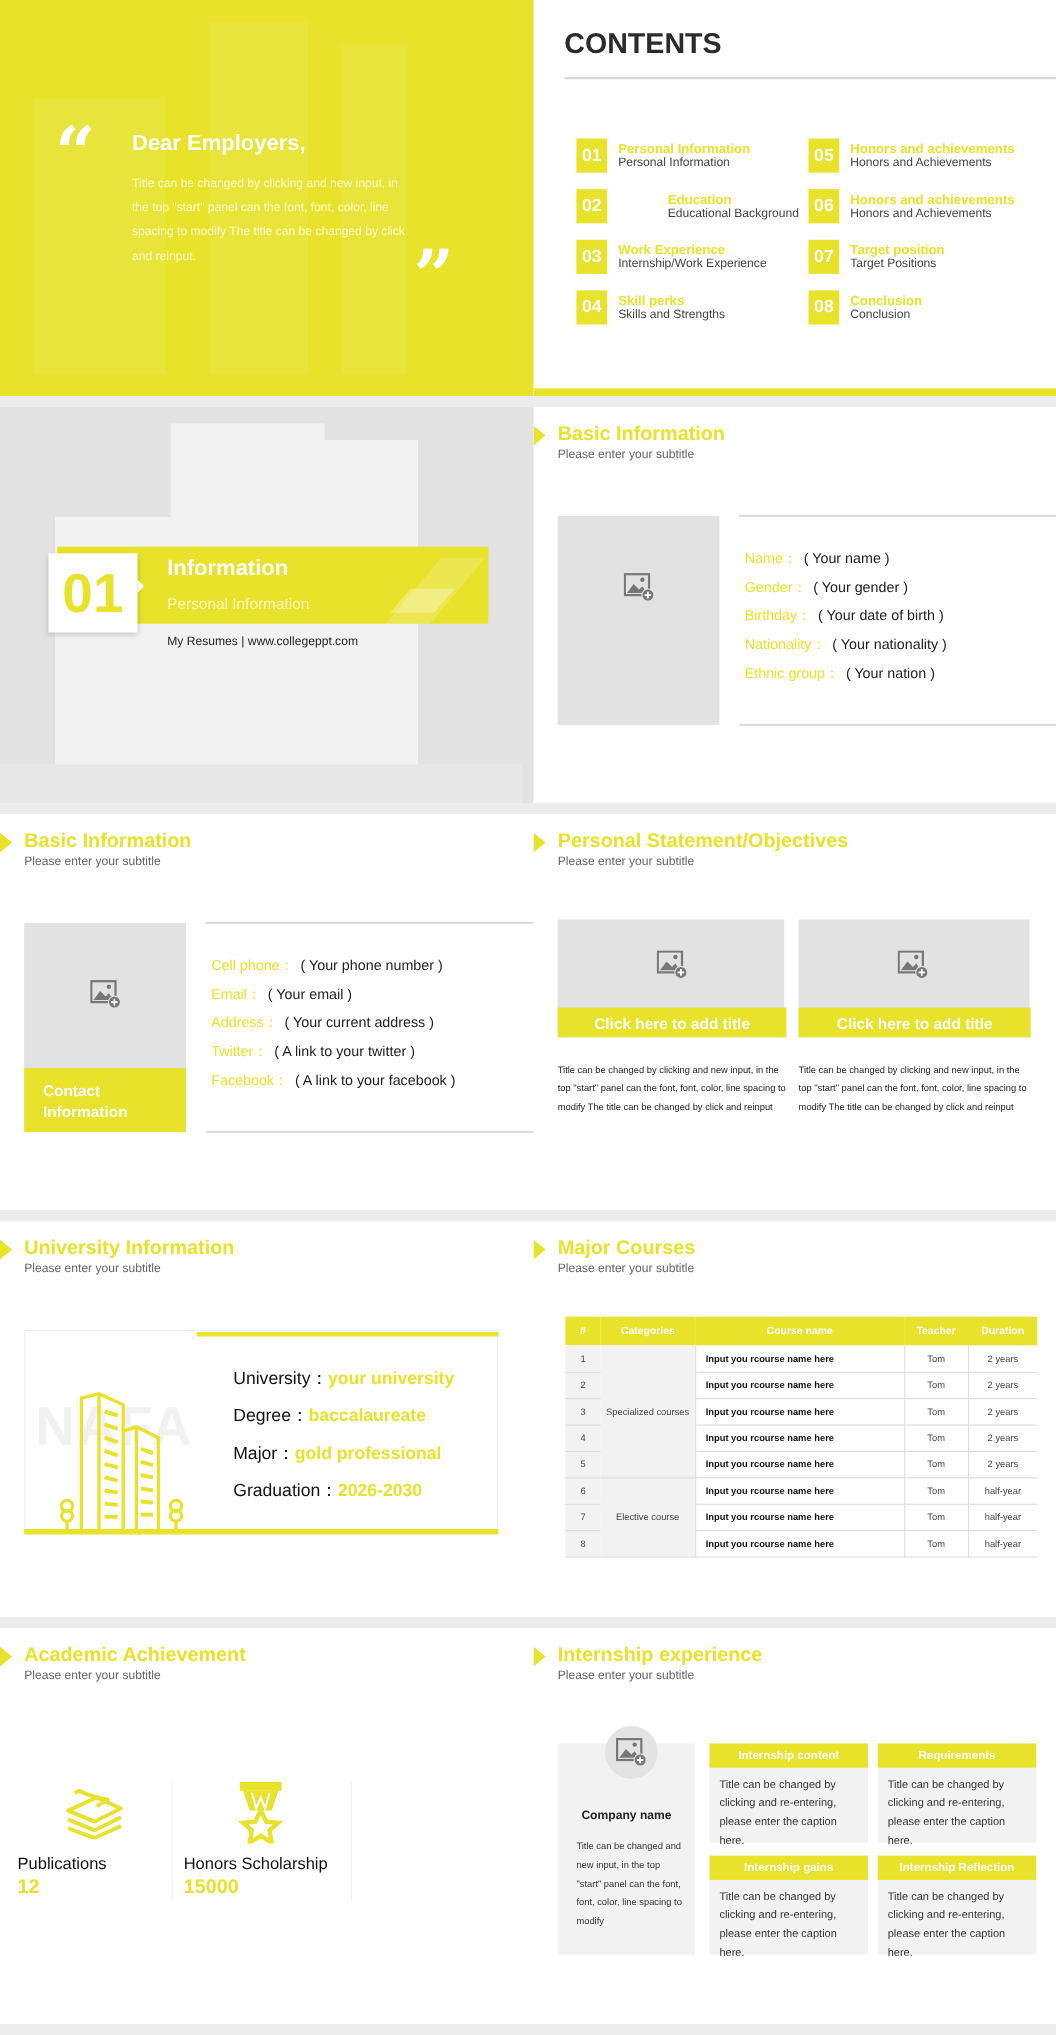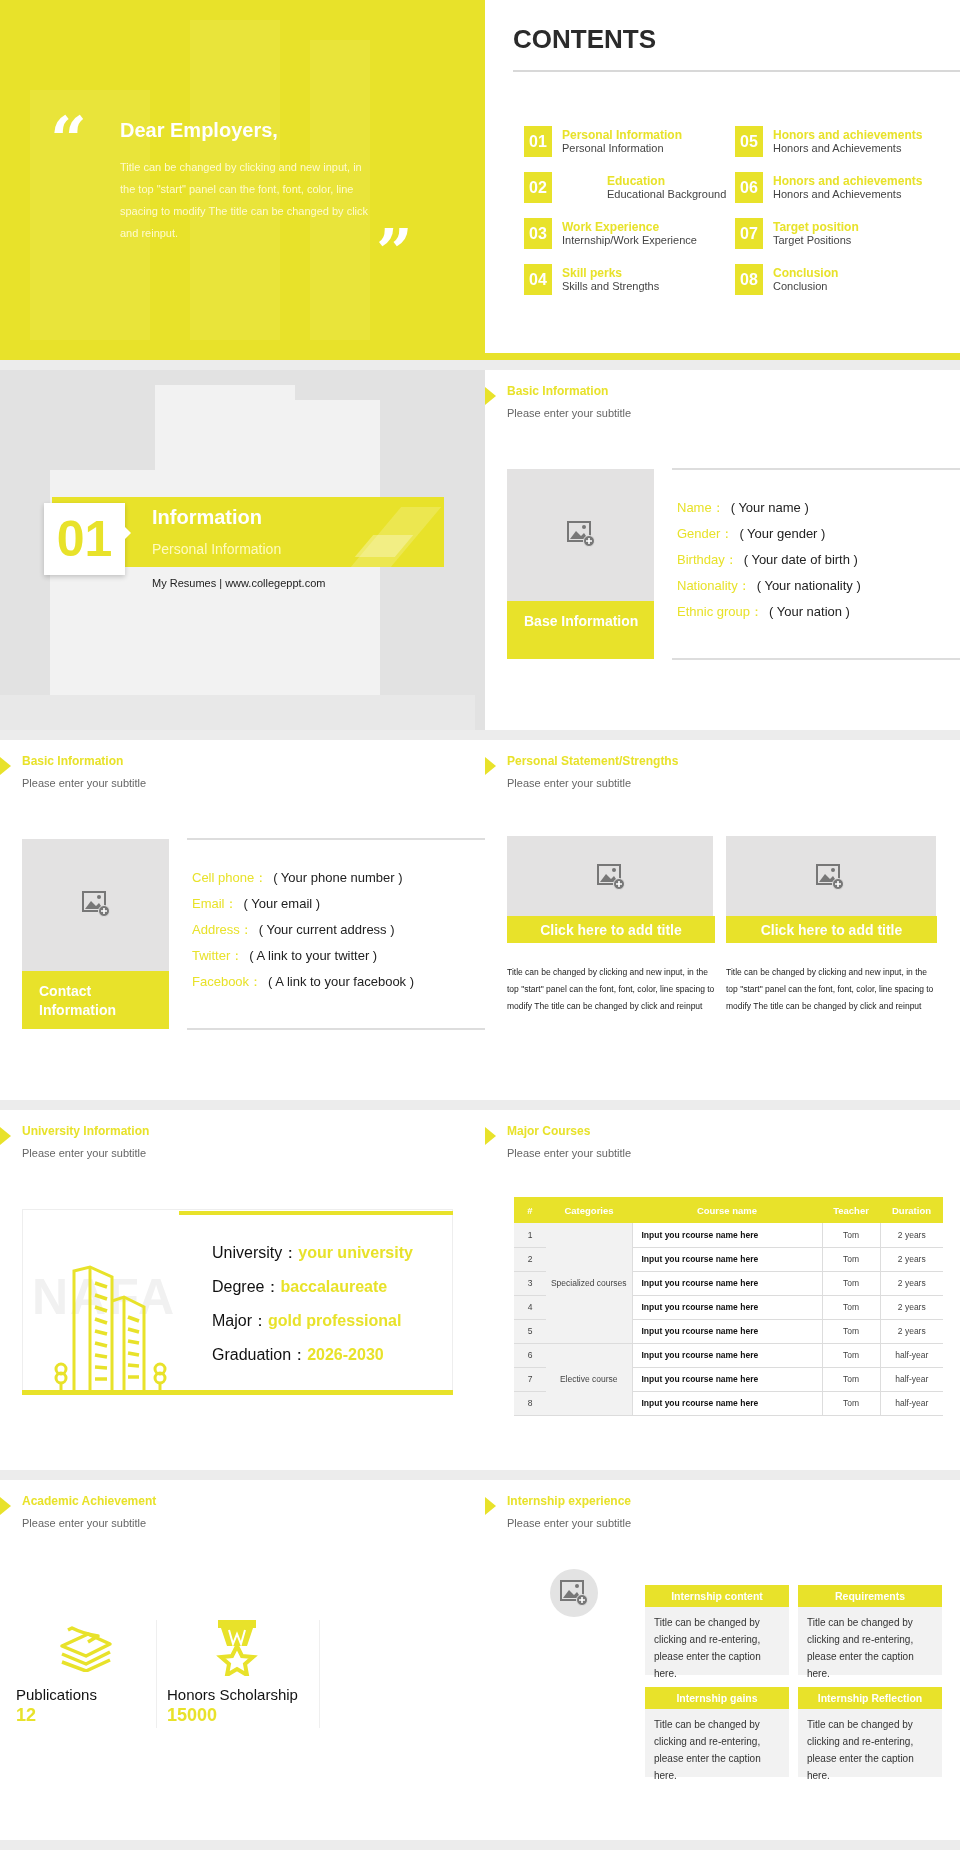--- a/index.html
+++ b/index.html
@@ -5,21 +5,21 @@
   * { box-sizing: border-box; margin: 0; padding: 0; }
   html, body { width: 960px; height: 1850px; background: #ececec; overflow: hidden; }
   body { position: relative; font-family: "Liberation Sans", sans-serif; color: #222; }
   .slide { position: absolute; width: 537px; height: 360px; background: #fff; overflow: hidden; }
   .c1 { left: 0; } .c2 { left: 485px; }
   .r1 { top: 0; } .r2 { top: 370px; } .r3 { top: 740px; } .r4 { top: 1110px; } .r5 { top: 1480px; }
 
   
   .hdr-arrow { position: absolute; left: 0; top: 17px; width: 0; height: 0;
     border-top: 9px solid transparent; border-bottom: 9px solid transparent; border-left: 11px solid #e8e22a; }
-  .hdr-title { position: absolute; left: 22px; top: 14px; font-size: 12px; font-weight: bold; color: #e8e22a; white-space: nowrap; }
+  .hdr-title { position: absolute; left: 22px; top: 14px; font-size: 18px; font-weight: bold; color: #e8e22a; white-space: nowrap; }
   .hdr-sub { position: absolute; left: 22px; top: 37px; font-size: 11px; color: #666; white-space: nowrap; }
   .logo { position: absolute; right: 16px; top: 21px; font-size: 9px; font-weight: bold; color: #111; letter-spacing: -0.5px; }
   .logo::after { content: ""; display: block; width: 24px; height: 1px; background: #888; margin-top: 1px; }
   .pgnum { position: absolute; right: 10px; bottom: 10px; font-size: 7px; color: #444; }
 
   
   .s1 { background: #e8e22a; }
   .s1 .bg-shape { position: absolute; background: rgba(255,255,255,0.08); }
   .s1 .qopen { position: absolute; left: 50px; top: 108px; font-family: "DejaVu Serif", serif; font-size: 64px; font-weight: bold; color: #fff; line-height: 1; }
   .s1 .qclose { position: absolute; left: 376px; top: 220px; font-family: "DejaVu Serif", serif; font-size: 64px; font-weight: bold; color: #fff; line-height: 1; }
@@ -198,21 +198,20 @@
   <div class="photo-card">
     <div class="img-icon">
       <svg width="28" height="26" viewBox="0 0 28 26">
           <rect x="1" y="1" width="22" height="19" fill="none" stroke="#777" stroke-width="2"></rect>
           <path d="M3 18 L9 10 L14 15 L17 12 L21 18 Z" fill="#777"></path>
           <circle cx="17" cy="6" r="2" fill="#777"></circle>
           <circle cx="22" cy="20" r="5.5" fill="#777" stroke="#e3e2e2" stroke-width="1"></circle>
           <path d="M22 17 V23 M19 20 H25" stroke="#fff" stroke-width="1.6"></path>
         </svg>
     </div>
-    <div class="label">Base Information</div>
   </div>
   <div class="info-lines">
     <div class="kv" style="top:29px;"><span class="k">Name：</span><span class="v">( Your name )</span></div>
     <div class="kv" style="top:55px;"><span class="k">Gender：</span><span class="v">( Your gender )</span></div>
     <div class="kv" style="top:81px;"><span class="k">Birthday：</span><span class="v">( Your date of birth )</span></div>
     <div class="kv" style="top:107px;"><span class="k">Nationality：</span><span class="v">( Your nationality )</span></div>
     <div class="kv" style="top:133px;"><span class="k">Ethnic group：</span><span class="v">( Your nation )</span></div>
   </div>
   <div class="pgnum">5</div>
 </div>
@@ -239,21 +238,21 @@
     <div class="kv" style="top:55px;"><span class="k">Email：</span><span class="v">( Your email )</span></div>
     <div class="kv" style="top:81px;"><span class="k">Address：</span><span class="v">( Your current address )</span></div>
     <div class="kv" style="top:107px;"><span class="k">Twitter：</span><span class="v">( A link to your twitter )</span></div>
     <div class="kv" style="top:133px;"><span class="k">Facebook：</span><span class="v">(  A link to your facebook )</span></div>
   </div>
   <div class="pgnum">6</div>
 </div>
 
 <div class="slide c2 r3">
   <div class="hdr-arrow"></div>
-  <div class="hdr-title">Personal Statement/Strengths</div>
+  <div class="hdr-title">Personal Statement/Objectives</div>
   <div class="hdr-sub">Please enter your subtitle</div>
   <div class="logo">NAFA</div>
   <div class="stmt-card" style="left:22px;">
     <div class="img-icon">
       <svg width="28" height="26" viewBox="0 0 28 26">
           <rect x="1" y="1" width="22" height="19" fill="none" stroke="#777" stroke-width="2"></rect>
           <path d="M3 18 L9 10 L14 15 L17 12 L21 18 Z" fill="#777"></path>
           <circle cx="17" cy="6" r="2" fill="#777"></circle>
           <circle cx="22" cy="20" r="5.5" fill="#777" stroke="#e3e2e2" stroke-width="1"></circle>
           <path d="M22 17 V23 M19 20 H25" stroke="#fff" stroke-width="1.6"></path>
@@ -428,20 +427,24 @@
   </div>
   <div class="ach-div" style="left:319px;"></div>
   <div class="pgnum">10</div>
 </div>
 
 <div class="slide c2 r5">
   <div class="hdr-arrow"></div>
   <div class="hdr-title">Internship experience</div>
   <div class="hdr-sub">Please enter your subtitle</div>
   <div class="logo">NAFA</div>
+  <div class="intern-left">
+    <div class="cn">Company name</div>
+    <div class="ct">Title can be changed and new input, in the top "start" panel can the font, font, color, line spacing to modify</div>
+  </div>
   <div class="intern-circle">
     <svg width="28" height="26" viewBox="0 0 28 26">
         <rect x="1" y="1" width="22" height="19" fill="none" stroke="#777" stroke-width="2"></rect>
         <path d="M3 18 L9 10 L14 15 L17 12 L21 18 Z" fill="#777"></path>
         <circle cx="17" cy="6" r="2" fill="#777"></circle>
         <circle cx="22" cy="20" r="5.5" fill="#777" stroke="#e3e3e3" stroke-width="1"></circle>
         <path d="M22 17 V23 M19 20 H25" stroke="#fff" stroke-width="1.6"></path>
       </svg>
   </div>
   <div class="intern-card" style="left:160px;top:105px;">

